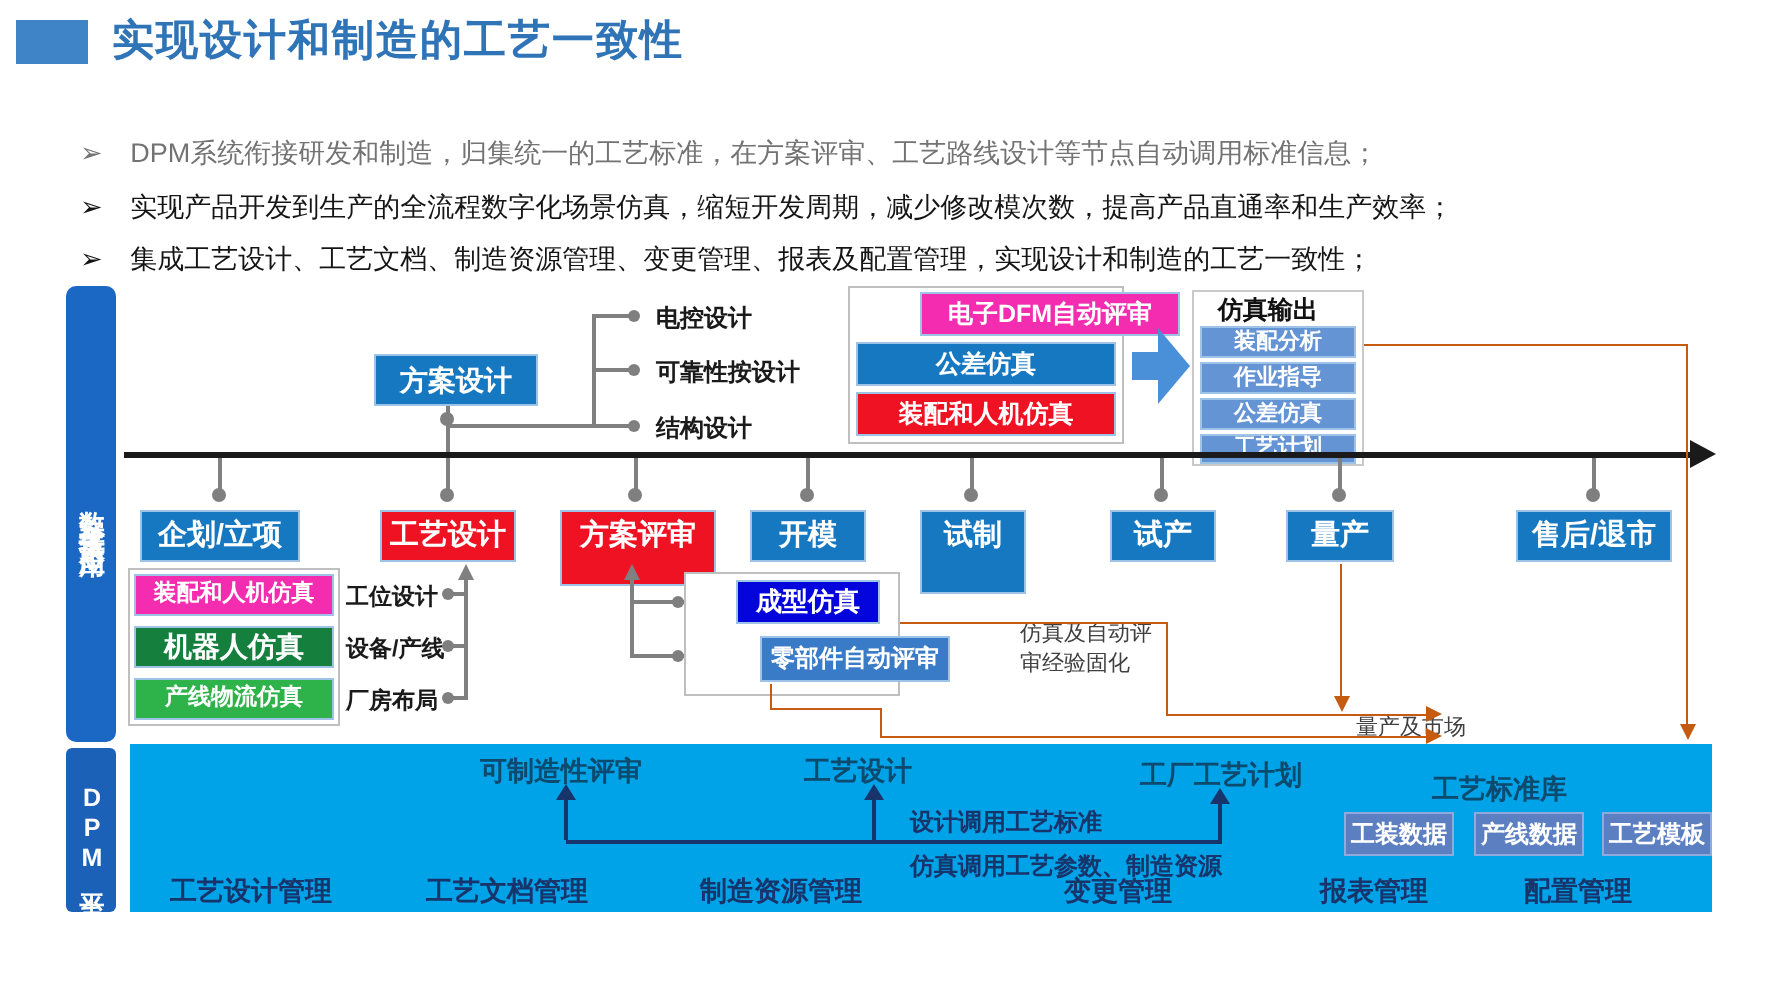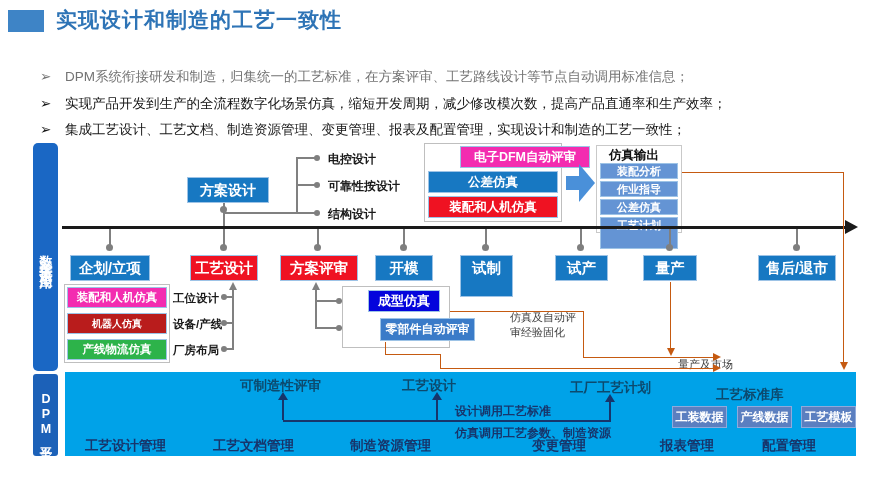--- a/index.html
+++ b/index.html
@@ -71,21 +71,21 @@
   <div class="cbox" style="left: 428px; top: 196px; width: 130px; height: 22px; line-height: 20px; font-size: 12.5px; background: rgb(239, 18, 34);">装配和人机仿真</div>
 
   <div class="abs" style="left:566px;top:176px;width:13px;height:14px;background:#4A90D9;"></div>
   <div class="abs" style="left:579px;top:164px;width:0;height:0;border-top:19px solid transparent;border-bottom:19px solid transparent;border-left:16px solid #4A90D9;"></div>
 
   <div class="grpbox" style="left:596px;top:145px;width:86px;height:88px;border-color:#C9C9C9;"></div>
   <div class="lbl" style="left:609px;top:147px;font-size:12.5px;color:#111;">仿真输出</div>
   <div class="cbox" style="left: 600px; top: 163px; width: 78px; height: 16px; line-height: 15px; font-size: 11px; background: rgb(100, 148, 212);">装配分析</div>
   <div class="cbox" style="left: 600px; top: 181px; width: 78px; height: 16px; line-height: 15px; font-size: 11px; background: rgb(100, 148, 212);">作业指导</div>
   <div class="cbox" style="left: 600px; top: 199px; width: 78px; height: 16px; line-height: 15px; font-size: 11px; background: rgb(100, 148, 212);">公差仿真</div>
-  <div class="cbox" style="left: 600px; top: 217px; width: 78px; height: 32px; line-height: 15px; font-size: 11px; background: rgb(100, 148, 212);">工艺计划</div>
+  <div class="cbox" style="left: 600px; top: 217px; width: 78px; height: 15px; line-height: 15px; font-size: 11px; background: rgb(100, 148, 212); font-family: Liberation Mono, monospace;">工艺计划</div>
 
   <div class="abs" style="left:62px;top:226px;width:783px;height:3px;background:#1a1a1a;"></div>
   <div class="abs" style="left:845px;top:220px;width:0;height:0;border-top:7px solid transparent;border-bottom:7px solid transparent;border-left:13px solid #1a1a1a;"></div>
 
   <div class="line" style="left:109px;top:229px;width:2px;height:21px;"></div>
     <div class="dot" style="left:106px;top:244px;"></div>
   <div class="line" style="left:223px;top:229px;width:2px;height:21px;"></div>
     <div class="dot" style="left:220px;top:244px;"></div>
   <div class="line" style="left:317px;top:229px;width:2px;height:21px;"></div>
     <div class="dot" style="left:314px;top:244px;"></div>
@@ -95,30 +95,30 @@
     <div class="dot" style="left:482px;top:244px;"></div>
   <div class="line" style="left:580px;top:229px;width:2px;height:21px;"></div>
     <div class="dot" style="left:577px;top:244px;"></div>
   <div class="line" style="left:669px;top:229px;width:2px;height:21px;"></div>
     <div class="dot" style="left:666px;top:244px;"></div>
   <div class="line" style="left:796px;top:229px;width:2px;height:21px;"></div>
     <div class="dot" style="left:793px;top:244px;"></div>
 
   <div class="cbox" style="left: 70px; top: 255px; width: 80px; height: 26px; line-height: 24px; font-size: 14.5px; background: rgb(23, 120, 194);">企划/立项</div>
   <div class="cbox" style="left: 190px; top: 255px; width: 68px; height: 26px; line-height: 24px; font-size: 14.5px; background: rgb(239, 18, 34);">工艺设计</div>
-  <div class="cbox" style="left: 280px; top: 255px; width: 78px; height: 26px; line-height: 24px; font-size: 14.5px; background: rgb(239, 18, 34);">方案评审</div>
+  <div class="cbox" style="left: 280px; top: 255px; width: 78px; height: 38px; line-height: 24px; font-size: 14.5px; background: rgb(239, 18, 34);">方案评审</div>
   <div class="cbox" style="left: 375px; top: 255px; width: 58px; height: 26px; line-height: 24px; font-size: 14.5px; background: rgb(23, 120, 194);">开模</div>
   <div class="cbox" style="left: 460px; top: 255px; width: 53px; height: 42px; line-height: 24px; font-size: 14.5px; background: rgb(23, 120, 194);">试制</div>
   <div class="cbox" style="left: 555px; top: 255px; width: 53px; height: 26px; line-height: 24px; font-size: 14.5px; background: rgb(23, 120, 194);">试产</div>
   <div class="cbox" style="left: 643px; top: 255px; width: 54px; height: 26px; line-height: 24px; font-size: 14.5px; background: rgb(23, 120, 194);">量产</div>
   <div class="cbox" style="left: 758px; top: 255px; width: 78px; height: 26px; line-height: 24px; font-size: 14.5px; background: rgb(23, 120, 194);">售后/退市</div>
 
   <div class="grpbox" style="left:64px;top:284px;width:106px;height:79px;"></div>
   <div class="cbox" style="left: 67px; top: 287px; width: 100px; height: 21px; line-height: 19px; font-size: 11.5px; background: rgb(243, 44, 176);">装配和人机仿真</div>
-  <div class="cbox" style="left: 67px; top: 313px; width: 100px; height: 21px; line-height: 19px; font-size: 10px; background: #b91c1c;">机器人仿真</div>
+  <div class="cbox" style="left: 67px; top: 313px; width: 100px; height: 21px; line-height: 19px; font-size: 14px; background: #15803d;">机器人仿真</div>
   <div class="cbox" style="left: 67px; top: 339px; width: 100px; height: 21px; line-height: 19px; font-size: 11.5px; background: rgb(45, 179, 74);">产线物流仿真</div>
 
   <div class="lbl" style="left:173px;top:291px;font-size:11.5px;">工位设计</div>
   <div class="lbl" style="left:173px;top:317px;font-size:11.5px;">设备/产线</div>
   <div class="lbl" style="left:173px;top:343px;font-size:11.5px;">厂房布局</div>
   <div class="sdot" style="left:221px;top:294px;"></div>
   <div class="sdot" style="left:221px;top:320px;"></div>
   <div class="sdot" style="left:221px;top:346px;"></div>
   <div class="line" style="left:226px;top:296px;width:8px;height:2px;"></div>
   <div class="line" style="left:226px;top:322px;width:8px;height:2px;"></div>

